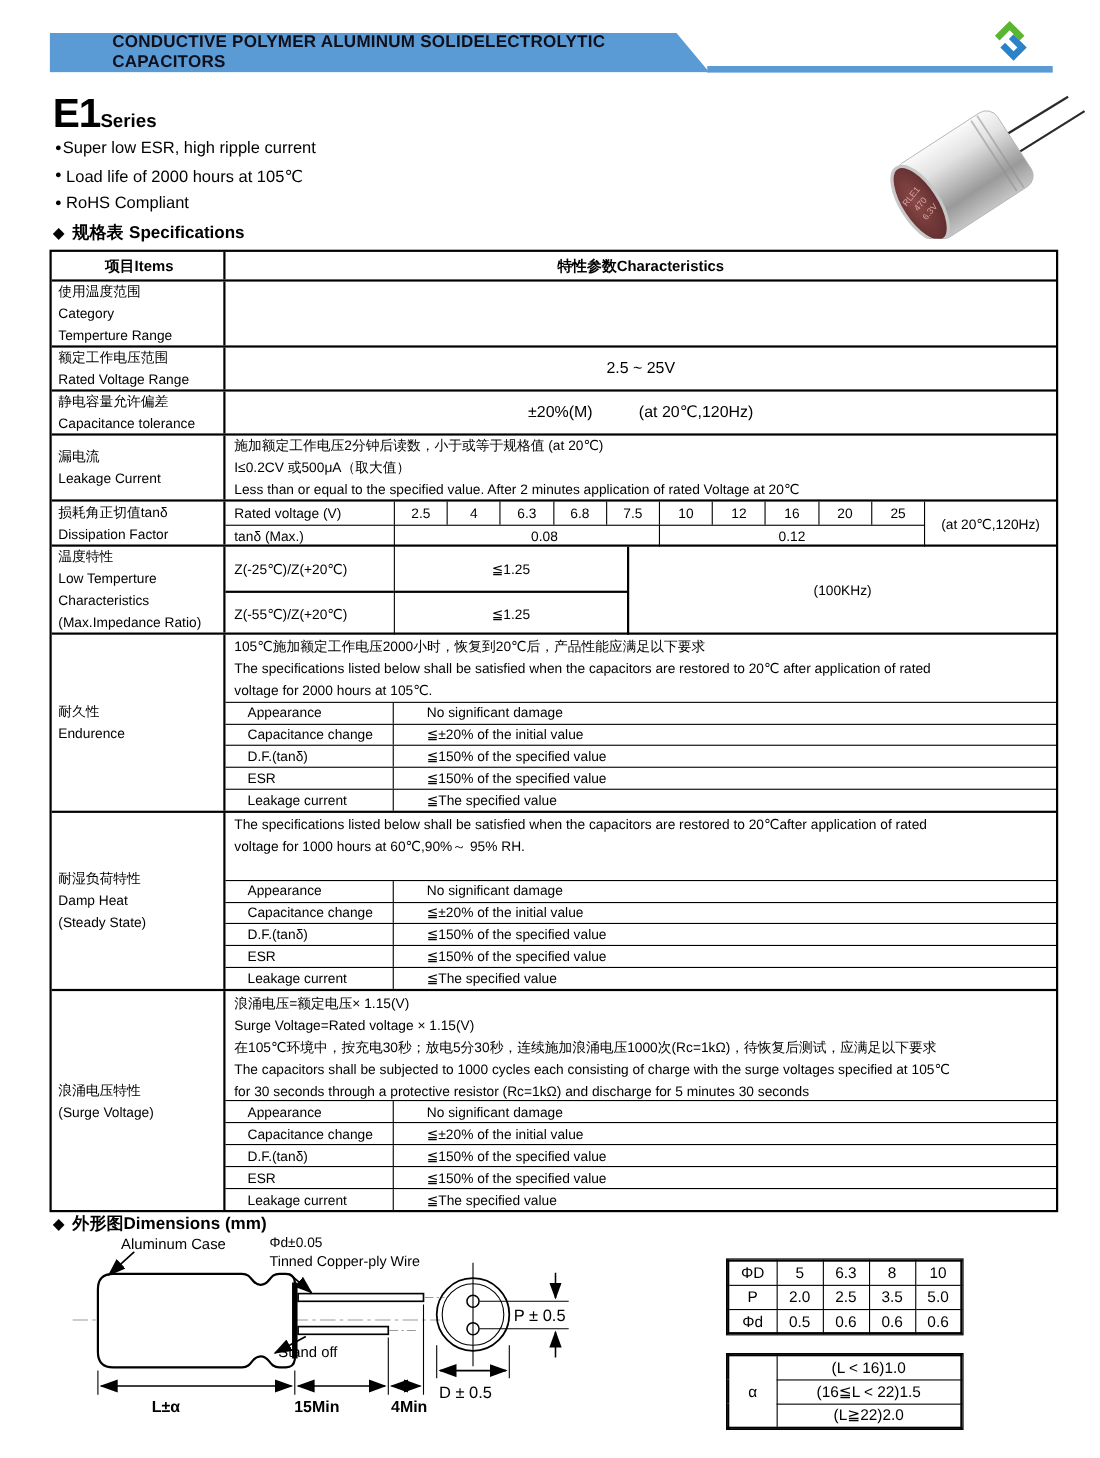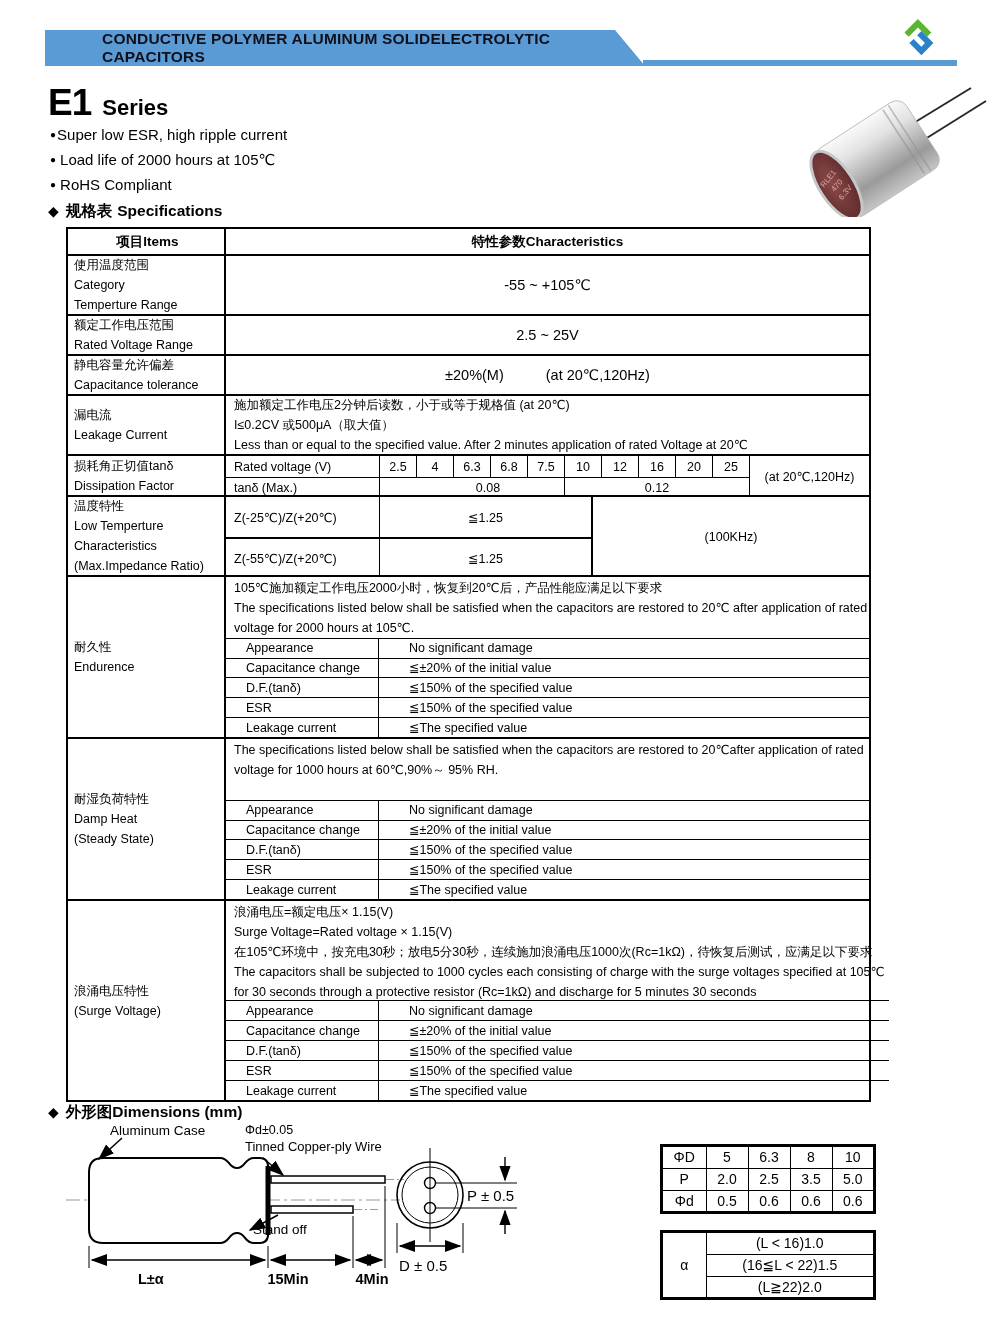--- a/index.html
+++ b/index.html
@@ -13,34 +13,34 @@
     position:absolute; left:45px; top:30px; width:600px; height:36px;
     background:#5b9bd5; clip-path:polygon(0 0, 95% 0, 100% 100%, 0 100%);
     display:flex; align-items:center; padding-left:57px;
     font-size:15.5px; font-weight:bold; color:#10101c; letter-spacing:.2px;
   }
   .banner-tail { position:absolute; left:643px; top:60px; width:314px; height:6px; background:#5b9bd5; }
   .logo { position:absolute; left:893px; top:18px; }
   
   .series { position:absolute; left:48px; top:82px; display:flex; align-items:baseline; }
   .series .big { font-size:37px; font-weight:bold; letter-spacing:-1px; }
-  .series .suffix { font-size:22px; font-weight:bold; margin-left:11px; }
+  .series .suffix { font-size:17px; font-weight:bold; margin-left:0; }
   .features { position:absolute; left:50px; top:122px; font-size:15px; }
   .feat { display:flex; align-items:center; height:25px; }
   .feat .dot { font-size:10px; margin-right:4px; }
   .feat.tight .dot { margin-right:1px; }
   .cap-photo { position:absolute; left:790px; top:85px; }
   
   .sec-head { position:absolute; left:48px; font-size:15.5px; font-weight:bold; }
   .sec-head .dia { margin-right:7px; font-size:14px; }
   .sec-head .zh { margin-right:5px; }
   #spec-head { top:201px; }
   #dim-head  { top:1102px; }
   
-  .spec { position:absolute; left:45px; top:227px; width:805px; border:2px solid #000; font-size:12.5px; background:#fff;margin-left:21px; }
+  .spec { position:absolute; left:45px; top:227px; width:917px; border:2px solid #000; font-size:12.5px; background:#fff; }
   .srow { display:flex; border-top:2px solid #000; }
   .srow.first { border-top:none; }
   .lbl { flex:0 0 158px; border-right:2px solid #000; padding:0 3px 0 6px;
          display:flex; flex-direction:column; justify-content:center; line-height:20px; overflow:hidden; }
   .lbl.hc { align-items:center; font-weight:bold; font-size:13.5px; }
   .cflex { flex:1; display:flex; align-items:center; justify-content:center; overflow:hidden; }
   .cflex.hc { font-weight:bold; font-size:13.5px; }
   .bigval { font-size:14.5px; }
   .tolgap { margin-left:42px; }
   .lines { flex:1; display:flex; flex-direction:column; justify-content:center; padding-left:8px; line-height:20px; white-space:nowrap; overflow:hidden; }
@@ -162,21 +162,20 @@
       <div class="lbl hc">项目Items</div>
       <div class="cflex hc">特性参数Characteristics</div>
     </div>
 
     <div class="srow" style="height:60px">
       <div class="lbl">
         <span>使用温度范围</span>
         <span>Category</span>
         <span>Temperture Range</span>
       </div>
-      <div class="cflex bigval">-55 ~ +105℃</div>
     </div>
 
     <div class="srow" style="height:40px">
       <div class="lbl">
         <span>额定工作电压范围</span>
         <span>Rated Voltage  Range</span>
       </div>
       <div class="cflex bigval">2.5  ~  25V</div>
     </div>
 

